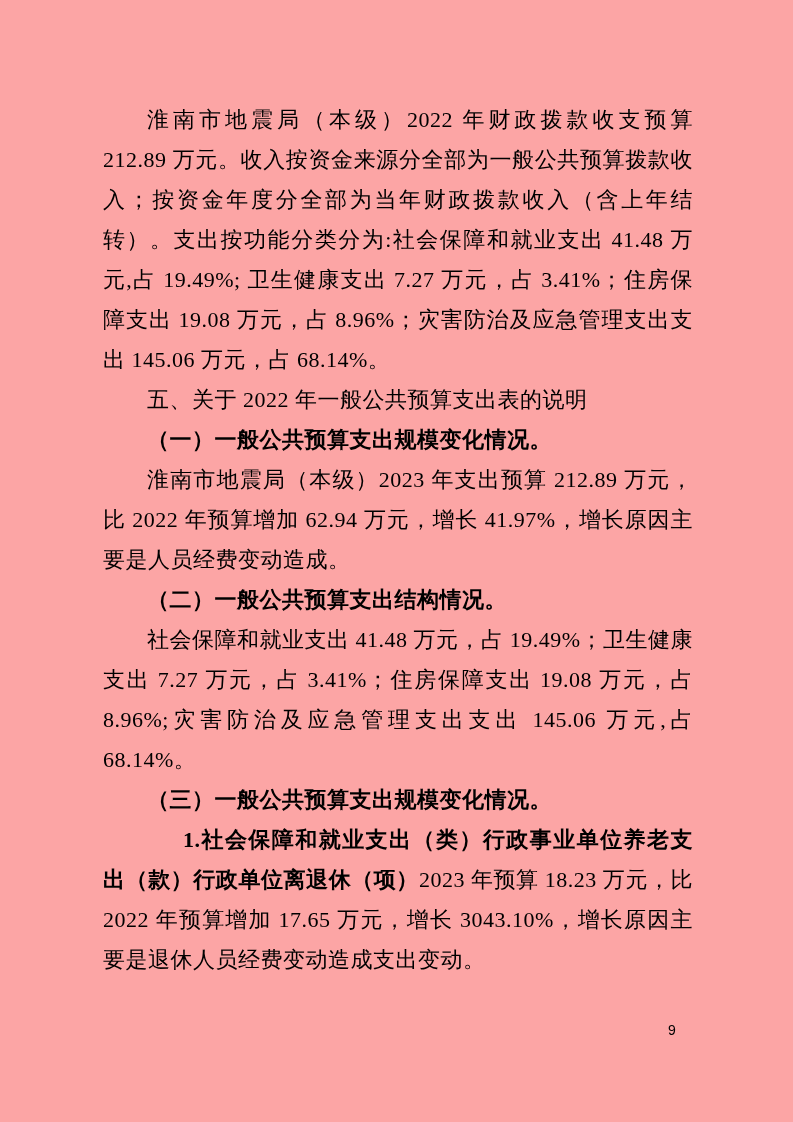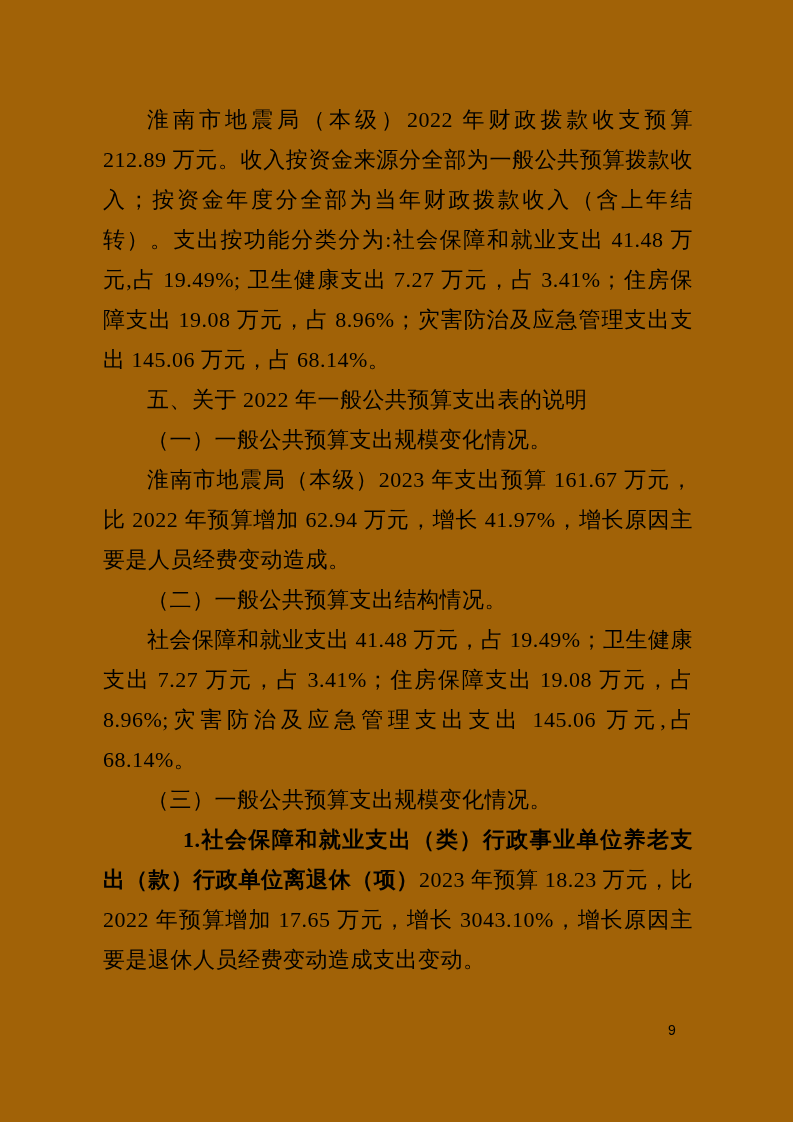--- a/index.html
+++ b/index.html
@@ -4,42 +4,42 @@
 <style>
   html, body {
     margin: 0;
     padding: 0;
     background: #ffffff;
   }
   .page {
     position: relative;
     width: 793px;
     height: 1122px;
-    background: #a16207;
+    background: #fca5a5;
     color: #000000;
     font-family: "Liberation Serif", "DejaVu Serif", serif;
     overflow: hidden;
   }
   .content {
     position: absolute;
     left: 103px;
     top: 100px;
     width: 590px;
   }
   .content p {
     margin: 0;
     padding: 0;
     font-size: 22px;
     line-height: 40px;
     text-align: justify;
     text-indent: 2em;
     letter-spacing: 0.5px;
   }
   .heading-bold {
-    font-weight: normal;
+    font-weight: bold;
   }
   .lead {
     font-weight: bold;
     margin-left: 36px;
   }
   .page-number {
     position: absolute;
     left: 662px;
     top: 1022px;
     width: 20px;
@@ -53,21 +53,21 @@
 <body>
 
 <div class="page">
   <div class="content">
     <p>淮南市地震局（本级）2022 年财政拨款收支预算 212.89 万元。收入按资金来源分全部为一般公共预算拨款收入；按资金年度分全部为当年财政拨款收入（含上年结转）。支出按功能分类分为:社会保障和就业支出 41.48 万元,占 19.49%; 卫生健康支出 7.27 万元，占 3.41%；住房保障支出 19.08 万元，占 8.96%；灾害防治及应急管理支出支出 145.06 万元，占 68.14%。</p>
 
     <p>五、关于 2022 年一般公共预算支出表的说明</p>
 
     <p class="heading-bold">（一）一般公共预算支出规模变化情况。</p>
 
-    <p>淮南市地震局（本级）2023 年支出预算 161.67 万元，比 2022 年预算增加 62.94 万元，增长 41.97%，增长原因主要是人员经费变动造成。</p>
+    <p>淮南市地震局（本级）2023 年支出预算 212.89 万元，比 2022 年预算增加 62.94 万元，增长 41.97%，增长原因主要是人员经费变动造成。</p>
 
     <p class="heading-bold">（二）一般公共预算支出结构情况。</p>
 
     <p>社会保障和就业支出 41.48 万元，占 19.49%；卫生健康支出 7.27 万元，占 3.41%；住房保障支出 19.08 万元，占 8.96%;灾害防治及应急管理支出支出 145.06 万元,占 68.14%。</p>
 
     <p class="heading-bold">（三）一般公共预算支出规模变化情况。</p>
 
     <p><span class="lead">1.社会保障和就业支出（类）行政事业单位养老支出（款）行政单位离退休（项）</span><span>2023 年预算 18.23 万元，比 2022 年预算增加 17.65 万元，增长 3043.10%，增长原因主要是退休人员经费变动造成支出变动。</span></p>
 
   </div>

